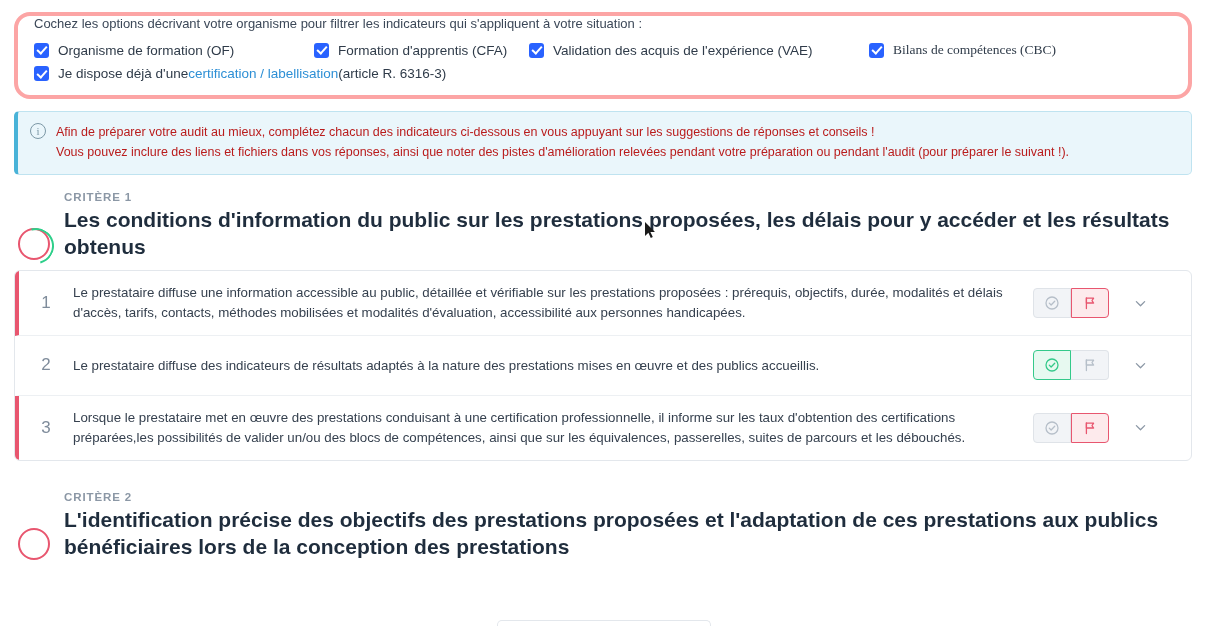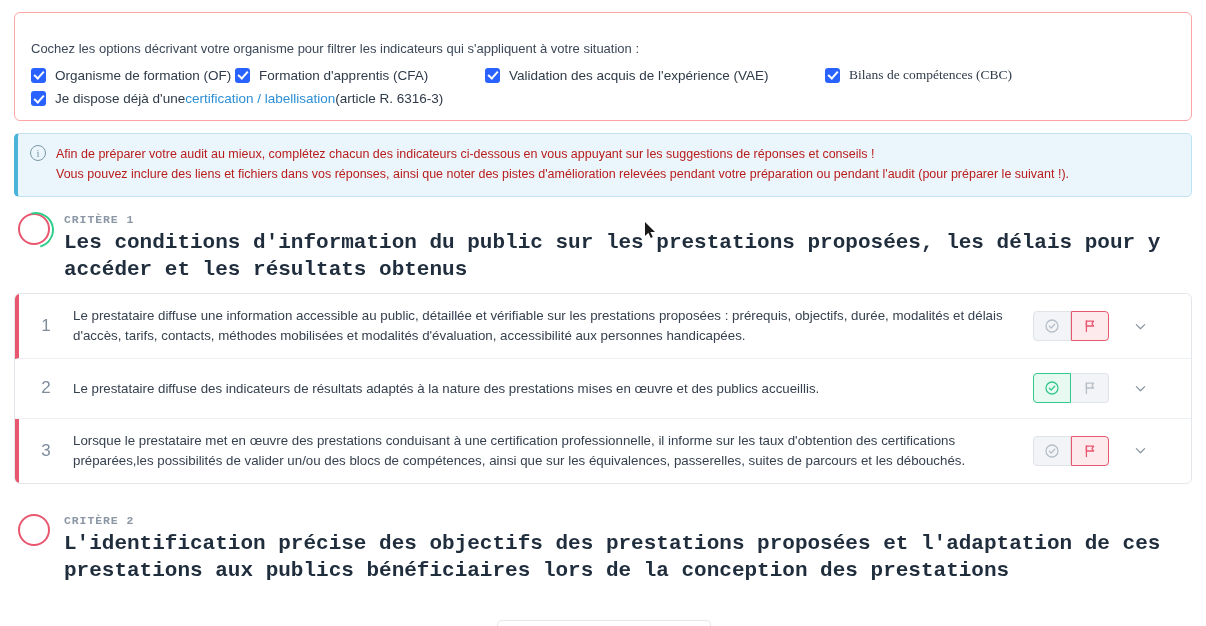--- a/index.html
+++ b/index.html
@@ -15,45 +15,45 @@
   }
   .page {
     position: relative;
     width: 1206px;
     height: 626px;
     padding: 12px 14px 0 14px;
   }
 
   
   .filter-panel {
-    border: 1px solid #fca5a5;
-    border-radius: 6px;
+    border: 4px solid #fca5a5;
+    border-radius: 16px;
     background: #ffffff;
-    padding: 28px 16px 14px 16px;
+    padding: 0 16px 14px 16px;
   }
   .filter-intro {
     font-size: 13px;
     color: #3c4858;
     margin-bottom: 11px;
   }
   .filter-row {
     display: flex;
     align-items: center;
     margin-bottom: 8px;
   }
   .filter-row:last-child { margin-bottom: 0; }
   .chk-item {
     display: flex;
     align-items: center;
     font-size: 13.5px;
     color: #2f3b49;
     white-space: nowrap;
   }
-  .chk-item.w1 { width: 204px; margin-right: 0; text-align: center; }
-  .chk-item.w2 { width: 244px; margin-right: 6px; }
+  .chk-item.w1 { width: 280px; margin-right: 0; text-align: center; }
+  .chk-item.w2 { width: 215px; margin-right: 0; }
   .chk-item.w3 { width: 340px; margin-right: 0; }
   .chk-item.w4 { margin-right: 0; font-family: Liberation Serif, serif; }
   .chk-item.r2a { width: 498px; margin-right: 0; }
   .chk-box {
     width: 15px;
     height: 15px;
     border-radius: 3px;
     background: #2962ff;
     margin-right: 9px;
     position: relative;
@@ -94,24 +94,23 @@
     text-align: center;
     margin-right: 10px;
     margin-top: 1px;
     font-family: "Liberation Serif", serif;
   }
   .info-text { font-size: 12.5px; color: #b91c1c; line-height: 1.62; }
 
   
   .criterion {
     display: flex;
-    align-items: flex-start;
+    align-items: flex-end;
     margin-top: 16px;
     padding-left: 4px;
-    font-family: Liberation Mono, monospace;
   }
   .crit-circle {
     width: 32px;
     height: 32px;
     border-radius: 50%;
     border: 2.5px solid #e8566f;
     flex: 0 0 auto;
     margin-right: 14px;
     position: relative;
   }

